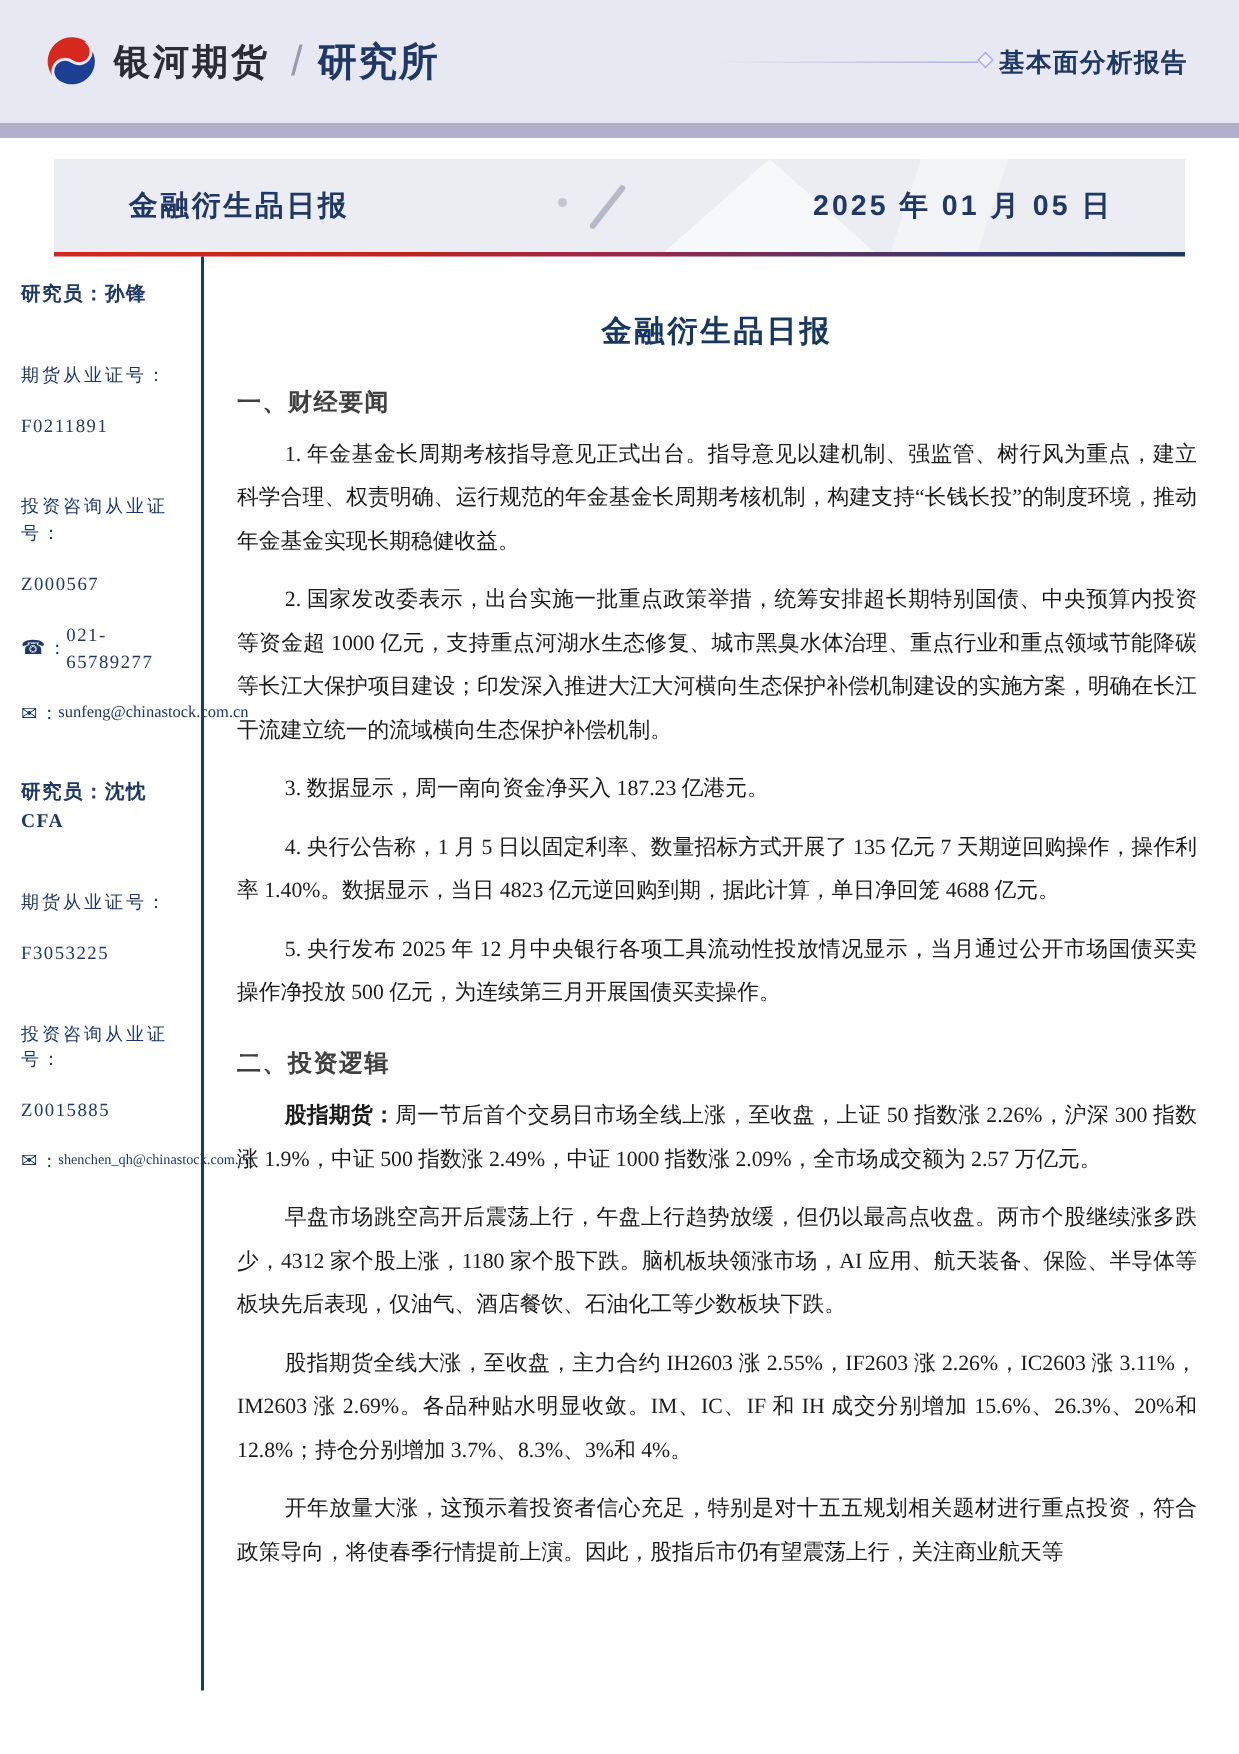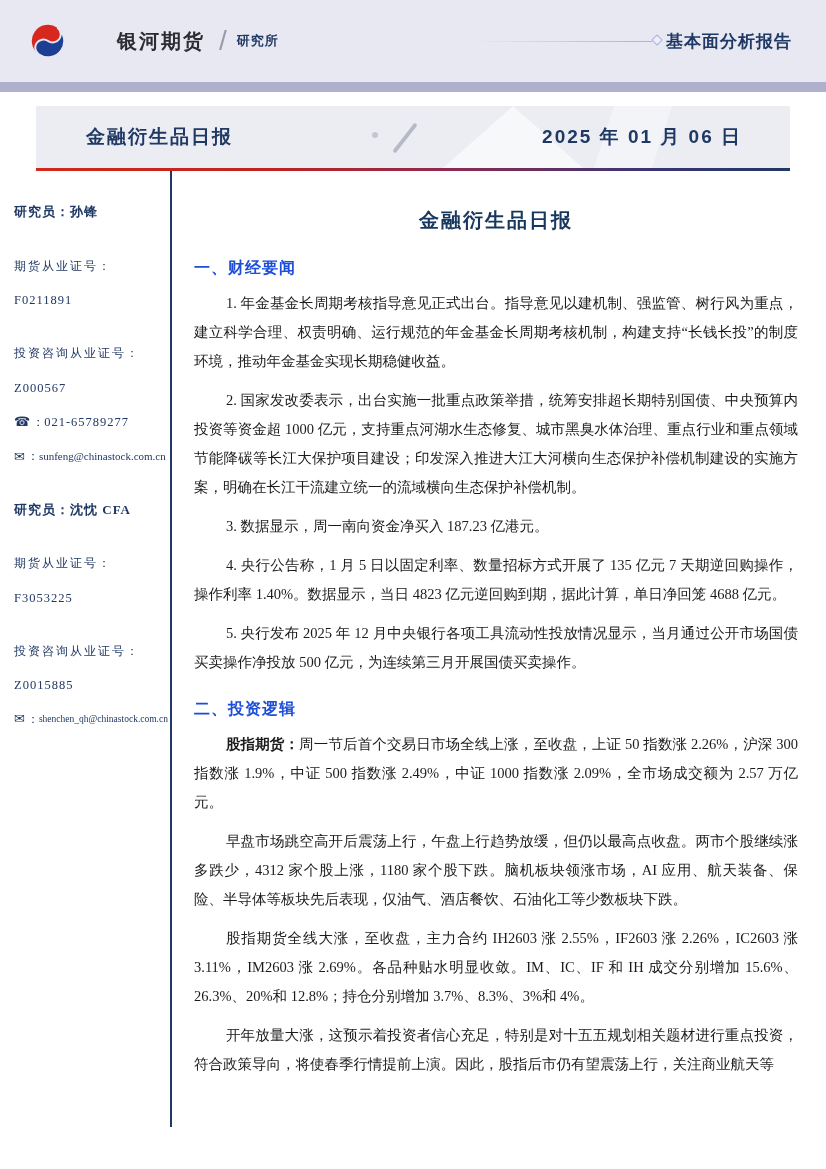--- a/index.html
+++ b/index.html
@@ -17,27 +17,27 @@
   
   .banner {
     height: 82px;
     background: #e7e8f1;
     display: flex;
     align-items: center;
     padding: 0 34px 0 30px;
   }
   .logo { width: 36px; height: 36px; margin-right: 10px; flex: 0 0 auto; }
   .brand-name {
-    font-size: 20px; font-weight: bold; color: #2c2c34; letter-spacing: 2px; margin-left: 41px;
+    font-size: 24px; font-weight: bold; color: #2c2c34; letter-spacing: 2px;
   }
   .brand-slash {
     font-size: 28px; color: #9a9aac; font-weight: 300; margin: 0 10px 0 14px;
   }
   .brand-division {
-    font-size: 13px; font-weight: bold; color: #1f3864; letter-spacing: 1px;
+    font-size: 26px; font-weight: bold; color: #1f3864; letter-spacing: 1px;
   }
   .banner-right { margin-left: auto; display: flex; align-items: center; }
   .decor-line {
     width: 175px; height: 1px;
     background: linear-gradient(to right, rgba(170,176,221,0), #aab0dd);
     position: relative; margin-right: 14px;
   }
   .decor-diamond {
     position: absolute; right: -9px; top: -5px;
     width: 8px; height: 8px;
@@ -88,22 +88,22 @@
   }
   .rule-gradient {
     margin: 0 36px;
     height: 3px;
     background: linear-gradient(to right, #cf2a1b 0%, #c0231f 30%, #8c2a50 55%, #3d3572 80%, #1f3864 100%);
   }
 
   
   .content { display: flex; height: 980px; }
   .sidebar {
-    width: 170px; flex: 0 0 auto;
-    padding: 32px 6px 0 14px;
+    width: 134px; flex: 0 0 auto;
+    padding: 16px 6px 0 14px;
     font-family: "Liberation Serif", serif;
     color: #1f3864;
   }
   .sb-line { margin-bottom: 16px; line-height: 1.45; }
   .sb-name { font-size: 13px; font-weight: bold; letter-spacing: 1px; }
   .sb-label { font-size: 12px; letter-spacing: 2px; margin-top: 36px; }
   .sb-value { font-size: 12.5px; letter-spacing: 1px; }
   .sb-contact { font-size: 12px; display: flex; align-items: center; }
   .sb-icon { font-size: 13px; margin-right: 2px; }
   .sb-email { font-size: 11px; letter-spacing: 0; }
@@ -123,21 +123,21 @@
   }
   .doc-title {
     text-align: center;
     font-family: "Liberation Sans", sans-serif;
     font-size: 20px; font-weight: bold; color: #17375e;
     letter-spacing: 2px;
     margin-bottom: 24px;
   }
   .section-heading {
     font-family: "Liberation Sans", sans-serif;
-    font-size: 16px; font-weight: bold; color: #1d4ed8;
+    font-size: 16px; font-weight: bold; color: #404040;
     letter-spacing: 1px;
     margin: 22px 0 10px 0;
   }
   .para {
     font-size: 14.5px; color: #1b1b1b;
     line-height: 2.0;
     text-align: justify;
     text-indent: 2.2em;
     margin: 10px 0;
   }
@@ -178,21 +178,21 @@
     </div>
   </div>
   <div class="banner-strip"></div>
 
   <div class="title-bar">
     <div class="tb-shape-tri"></div>
     <div class="tb-shape-band"></div>
     <div class="tb-shape-slash"></div>
     <div class="tb-shape-dot"></div>
     <span class="tb-title">金融衍生品日报</span>
-    <span class="tb-date">2025 年 01 月 06 日</span>
+    <span class="tb-date">2025 年 01 月 05 日</span>
   </div>
   <div class="rule-gradient"></div>
 
   <div class="content">
 
     <div class="sidebar">
       <div>
         <div class="sb-line sb-name"><span>研究员：</span><span>孙锋</span></div>
         <div class="sb-line sb-label">期货从业证号：</div>
         <div class="sb-line sb-value">F0211891</div>

